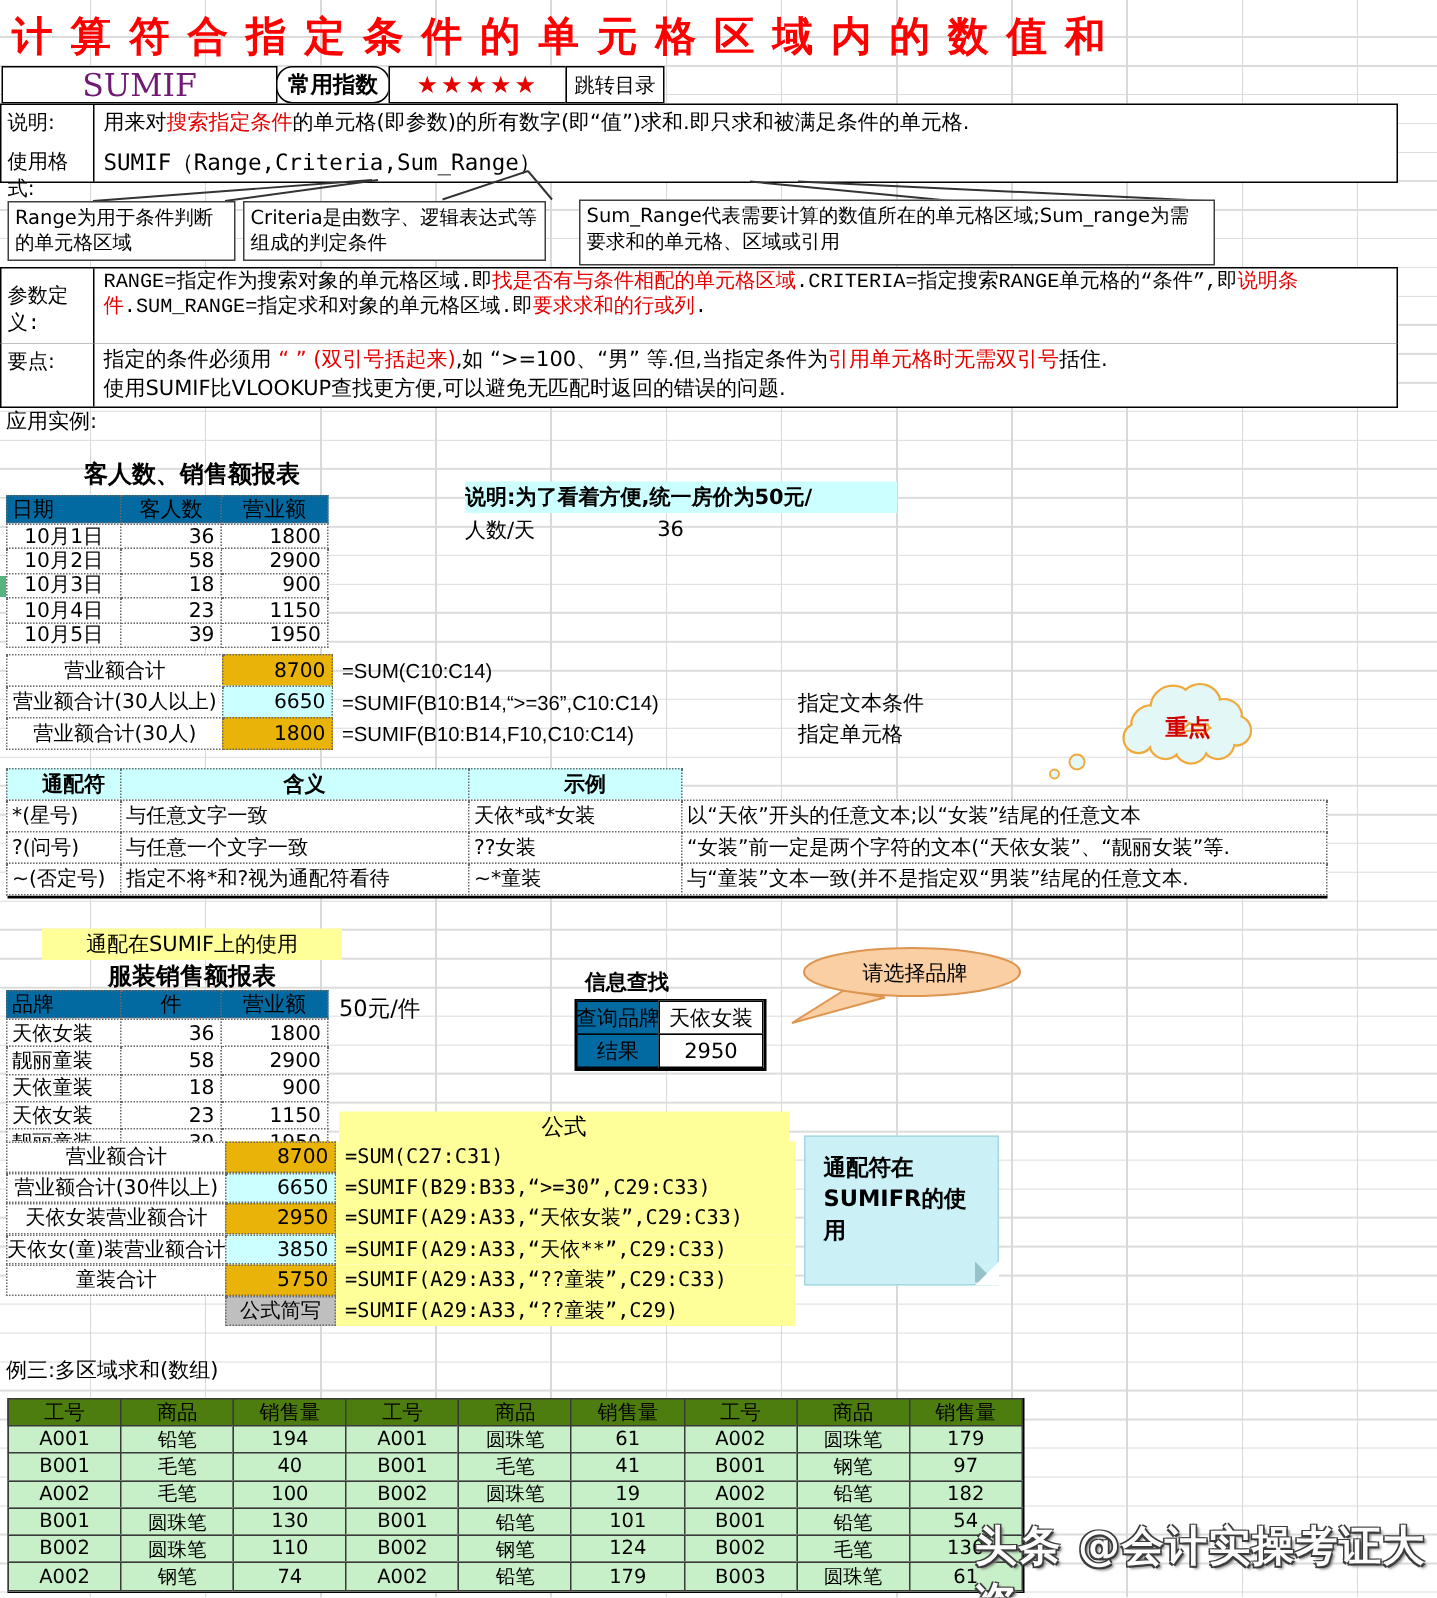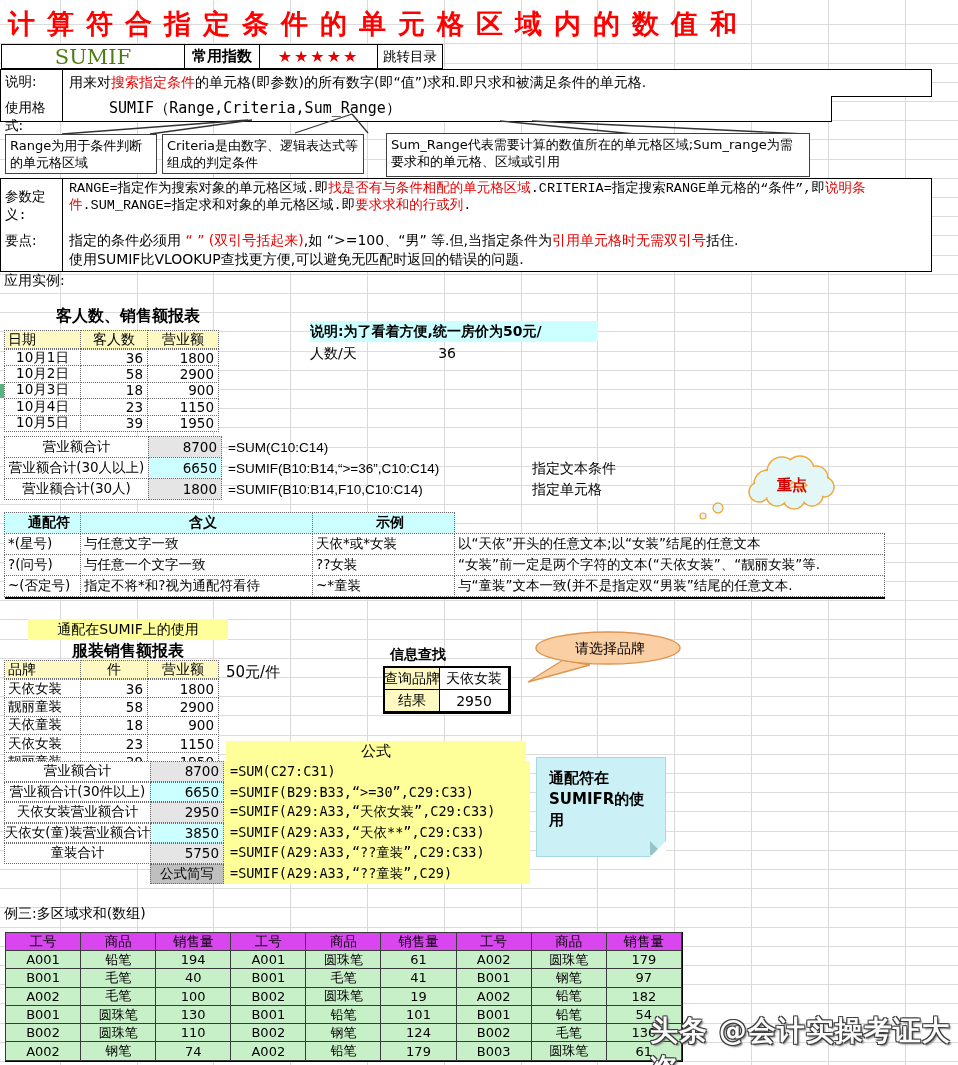--- a/index.html
+++ b/index.html
@@ -25,31 +25,31 @@
        font-size:13.5px;flex:none;}
   .lbl-content{flex:1;padding:3px 4px 0 6px;font-size:14px;line-height:18px;}
   .callout{box-sizing:border-box;border:1px solid #404040;background:#fff;font-size:13px;
            line-height:16.5px;padding:3px 4px;}
   
   .tbl{position:absolute;}
   .trow{display:flex;}
   .tc{box-sizing:border-box;border:1px dotted #6a6a6a;margin-left:-1px;margin-top:-1px;
       display:flex;align-items:center;overflow:hidden;white-space:nowrap;background:#fff;
       font-size:13.5px;}
-  .hdr{background:#fef9c3;font-size:14px;}
+  .hdr{background:#0369a1;font-size:14px;}
   .wcH{background:#CCFFFF;font-weight:bold;font-size:14px;padding-left:13px;}
   .num{justify-content:flex-end;padding-right:4px;}
   .lft{padding-left:3px;}
   .ctr{justify-content:center;}
   .cA{width:77px;}.cB{width:68px;}.cC{width:72px;}
   .w0{width:77px;}.w1{width:233px;}.w2{width:143px;}.w3{width:431px;}
   .e{width:76.1px;}
   .totL{width:145px;}.totV{width:74px;}
   .fxL{width:147px;}.fxV{width:74px;}.fxF{width:300px;}
-  .vc-green{background:#e5e5e5;}.vc-cyan{background:#CCFFFF;}.vc-gray{background:#BFBFBF;}
+  .vc-green{background:#eab308;}.vc-cyan{background:#CCFFFF;}.vc-gray{background:#BFBFBF;}
   #t1-head .tc,#t2-head .tc{height:19px;}
   #t1-body .tc{height:17.4px;}
   #t2-body .tc{height:19.3px;}
   #wc-tbl .tc{height:22px;}
   #wc-tbl{border-bottom:2px solid #000;}
   .tot-row .tc{height:22px;}
   .fx-row{height:20.5px;}
   .fx-row .tc{height:20.5px;}
   .fxTxt{display:flex;align-items:center;padding-left:6px;font-family:Liberation Sans, sans-serif;
          font-size:13.5px;white-space:nowrap;width:296px;}
@@ -58,21 +58,21 @@
           font-family:"DejaVu Sans Mono","Liberation Mono",monospace;font-size:13.5px;white-space:nowrap;
           margin-top:-1px;}
   .sp{background:transparent;border:none;margin-left:-1px;margin-top:-1px;box-sizing:border-box;}
   .yellow-banner{background:#FFFF99;display:flex;align-items:center;justify-content:center;}
   
   #lookup{border:2px solid #000;}
   #lookup .tc{border:1px solid #000;height:23px;font-size:14px;}
   .lkL{width:56px;}.lkV{width:70px;}
   
   #ex3-head .tc,#ex3-body .tc{border:1px solid #3a3a3a;}
-  #ex3-head .tc{height:19px;background:#d946ef;font-size:13.5px;text-align:right;}
+  #ex3-head .tc{height:19px;background:#4d7c0f;font-size:13.5px;text-align:right;}
   #ex3-body .tc{height:19.3px;background:#C8F0C8;font-size:13px;}
   #ex3-wrap{border:1px solid #000;}
   
   .note{background:#CBF1F7;border:1px solid #a5d8e0;box-sizing:border-box;
         font-size:15px;font-weight:bold;line-height:21px;padding:10px 8px 0 12px;}
   .note::after{content:"";position:absolute;right:-1px;bottom:-1px;width:0;height:0;
         border-left:16px solid transparent;border-bottom:16px solid #ffffff;}
   .note::before{content:"";position:absolute;right:1px;bottom:1px;width:0;height:0;
         border-right:14px solid transparent;border-bottom:14px solid #96c3ca;}
   .watermark{font-size:28px;font-weight:bold;color:#fcfcfc;letter-spacing:1px;
@@ -80,39 +80,39 @@
 </style>
 </head>
 <body>
 
 <div class="grid-bg"></div>
 
 <div class="abs page-title">计算符合指定条件的单元格区域内的数值和</div>
 
 <div class="hrow" style="left:2px;top:44px;height:25px;">
   <div class="hcell" style="width:184px;">
-    <span style="color:#4d7c0f;font-size:21px;font-family:'DejaVu Serif','Liberation Serif',serif;">SUMIF</span>
-  </div>
-  <div class="hcell bold" style="width:76px;font-size:15px;">
+    <span style="color:#701a75;font-size:21px;font-family:'DejaVu Serif','Liberation Serif',serif;">SUMIF</span>
+  </div>
+  <div class="hcell bold" style="width:76px;font-size:15px;border-radius:11px;">
     <span>常用指数</span>
   </div>
   <div class="hcell" style="width:119px;color:#e60000;font-size:16px;letter-spacing:2px;">
     <span>★★★★★</span>
   </div>
   <div class="hcell" style="width:66px;font-size:13.5px;">
     <span>跳转目录</span>
   </div>
 </div>
 
 <div class="abs lbl-row" style="left:0;top:69px;width:932px;height:28px;">
   <div class="lbl">说明:</div>
   <div class="lbl-content"><span>用来对</span><span class="red">搜索指定条件</span><span>的单元格(即参数)的所有数字(即“值”)求和.即只求和被满足条件的单元格.</span></div>
 </div>
 
-<div class="abs lbl-row" style="left:0;top:96px;width:832px;height:26px;border-top:none;gap:40px;">
+<div class="abs lbl-row" style="left:0;top:96px;width:932px;height:26px;border-top:none;">
   <div class="lbl">使用格式:</div>
   <div class="lbl-content mono" style="font-size:15px;">SUMIF（Range,Criteria,Sum_Range）</div>
 </div>
 
 <svg class="abs" style="left:0;top:112px;" width="958" height="26">
   <line x1="248" y1="8" x2="62" y2="22" stroke="#333" stroke-width="1.3"></line>
   <line x1="252" y1="8" x2="150" y2="22" stroke="#333" stroke-width="1.3"></line>
   <line x1="352" y1="2" x2="295" y2="21" stroke="#333" stroke-width="1.3"></line>
   <line x1="352" y1="2" x2="368" y2="21" stroke="#333" stroke-width="1.3"></line>
   <line x1="500" y1="9" x2="635" y2="22" stroke="#333" stroke-width="1.3"></line>

